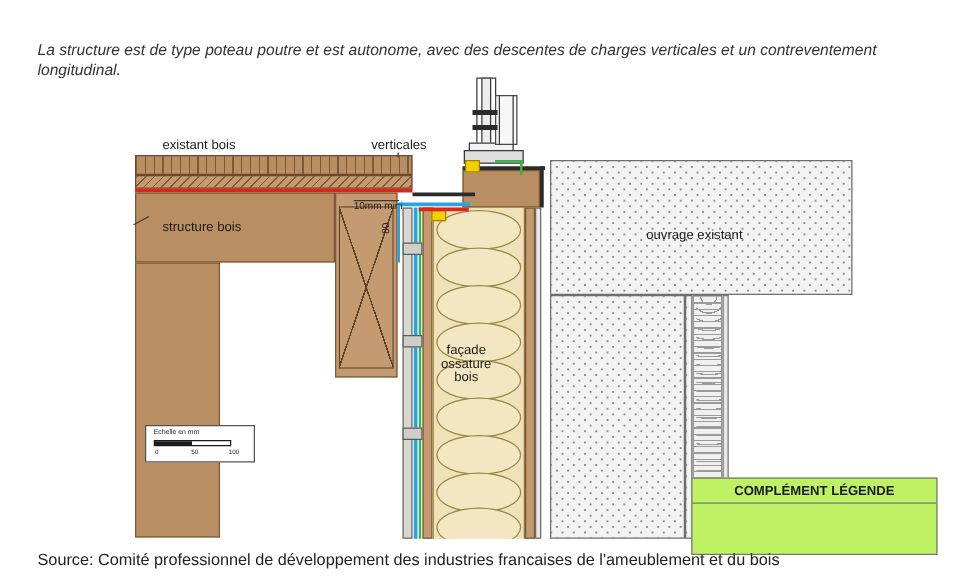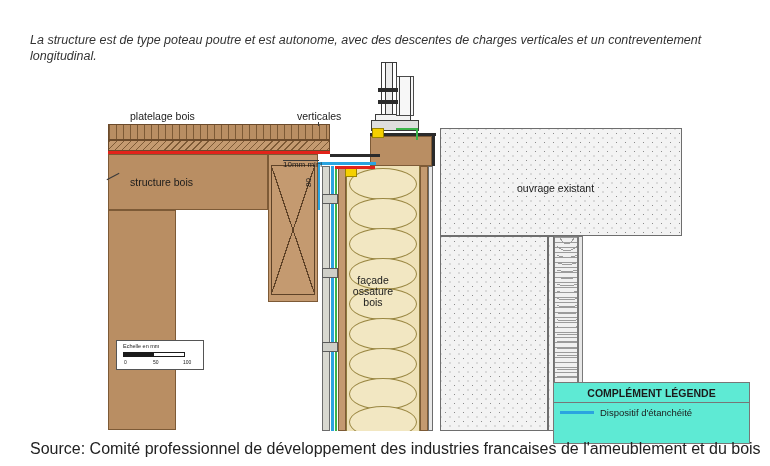--- a/index.html
+++ b/index.html
@@ -16,21 +16,21 @@
   .title{
     position:absolute;left:30px;top:8px;
     font-size:16.5px;color:#1b1b1b;letter-spacing:0.1px;
   }
   .subtitle{
     position:absolute;left:30px;top:32px;width:700px;
     font-size:12.5px;line-height:16px;color:#333333;font-style:italic;
   }
   .source{
     position:absolute;left:30px;top:440px;
-    font-size:16px;color:#222222;
+    font-size:13px;color:#222222;
   }
 
   
   .canvas{position:absolute;left:0;top:70px;width:770px;height:360px;}
 
   .blk{position:absolute;box-sizing:border-box;}
 
   
   .wood{background:#b98e63;border:1px solid #7d5a36;}
   .wood-light{background:#c49a70;border:1px solid #7d5a36;}
@@ -93,21 +93,21 @@
   .scalebar{position:absolute;left:6px;top:11px;width:62px;height:5px;
     background:linear-gradient(90deg,#1b1b1b 0 50%,#ffffff 50% 100%);
     border:1px solid #1b1b1b;box-sizing:border-box;}
   .scaletitle{position:absolute;left:6px;top:2px;font-size:5.5px;color:#1b1b1b;}
   .scaleticks{position:absolute;left:4px;top:18px;width:70px;font-size:5px;color:#1b1b1b;}
   .scaleticks span{position:absolute;}
 
   
   .legend{
     position:absolute;left:553px;top:382px;width:197px;height:62px;
-    background:#5eead4;border:1px solid #777;box-sizing:border-box;
+    background:#bef264;border:1px solid #777;box-sizing:border-box;
   }
   .legend h4{
     margin:0;padding:4px 0 3px 0;text-align:center;
     font-size:10.5px;font-weight:bold;color:#1b1b1b;
     border-bottom:1px solid #777;
   }
   .legrow{display:flex;align-items:flex-start;padding:4px 6px 0 6px;gap:6px;}
   .swatch{width:34px;height:3px;margin-top:4px;flex:none;}
   .legtxt{font-size:9.5px;line-height:11px;color:#1b1b1b;}
 
@@ -203,39 +203,35 @@
     <div class="redline" style="left:335px;top:96px;width:40px;height:2.5px;"></div>
 
     <div class="blueline" style="left:318px;top:92px;width:58px;height:2.5px;"></div>
     <div class="dark" style="left:330px;top:84px;width:50px;height:3px;"></div>
 
     <div class="lbl small" style="left:283px;top:90px;">10mm mini</div>
     <div class="thinline" style="left:283px;top:90px;width:36px;height:1px;"></div>
     <div class="lbl small" style="left:304px;top:108px;transform:rotate(-90deg);">80</div>
     <div class="blueline" style="left:318px;top:94px;width:2px;height:46px;"></div>
 
-    <div class="lbl" style="left:130px;top:40px;">platelage bois</div>
+    <div class="lbl" style="left:130px;top:40px;">existant bois</div>
     <div class="lbl" style="left:297px;top:40px;">verticales</div>
     <div class="thinline" style="left:318px;top:52px;width:1px;height:4px;"></div>
 
     <div class="scalebox" style="left:116px;top:270px;">
       <div class="scaletitle">Echelle en mm</div>
       <div class="scalebar"></div>
       <div class="scaleticks">
         <span style="left:3px;">0</span>
         <span style="left:32px;">50</span>
         <span style="left:62px;">100</span>
       </div>
     </div>
 
   </div>
 
   <div class="legend">
     <h4>COMPLÉMENT LÉGENDE</h4>
-    <div class="legrow">
-      <div class="swatch" style="background:#2aa4e0;"></div>
-      <div class="legtxt">Dispositif d'étanchéité</div>
-    </div>
   </div>
 
   <div class="source">Source: Comité professionnel de développement des industries francaises de l'ameublement et du bois</div>
 
 </div>
 
 </body></html>

